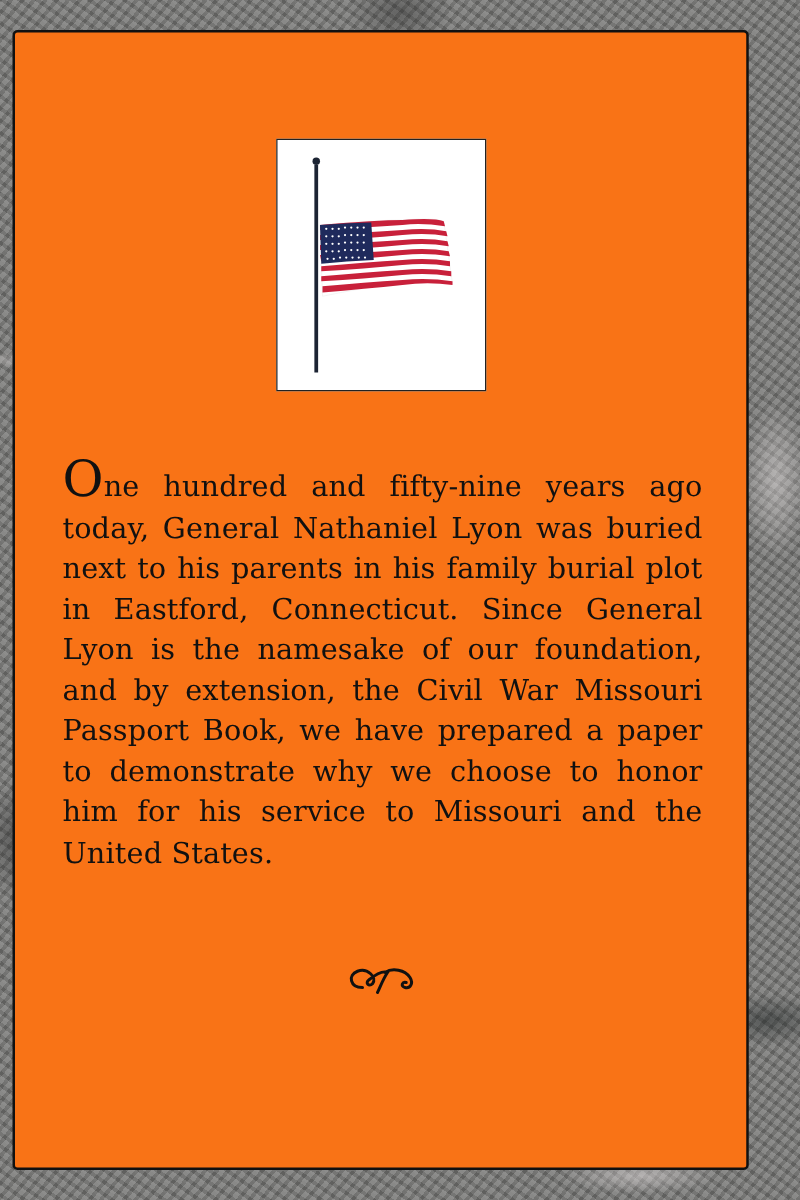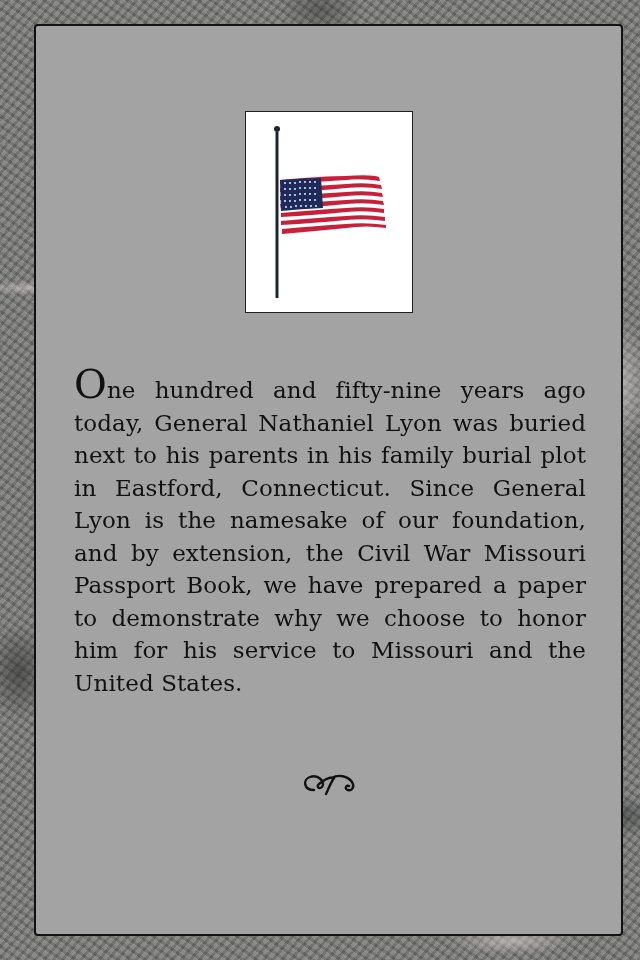--- a/index.html
+++ b/index.html
@@ -11,22 +11,22 @@
       radial-gradient(ellipse 80px 10px at 5% 30%, rgba(230,225,225,0.5), transparent 70%),
       radial-gradient(ellipse 40px 90px at 97% 40%, rgba(235,230,230,0.45), transparent 70%),
       radial-gradient(ellipse 90px 20px at 80% 98%, rgba(220,215,215,0.55), transparent 70%),
       radial-gradient(ellipse 50px 70px at 3% 70%, rgba(40,40,40,0.55), transparent 70%),
       radial-gradient(ellipse 70px 30px at 96% 85%, rgba(30,35,35,0.5), transparent 70%),
       radial-gradient(ellipse 60px 40px at 50% 1%, rgba(40,40,40,0.4), transparent 70%),
       repeating-linear-gradient(35deg, rgba(255,255,255,0.08) 0 2px, rgba(0,0,0,0.10) 2px 5px, rgba(255,255,255,0.05) 5px 8px),
       repeating-linear-gradient(-50deg, rgba(0,0,0,0.12) 0 3px, rgba(255,255,255,0.07) 3px 7px);
   }
   .card {
-    position: absolute; left: 34px; top: 24px; width: 585px; height: 908px;
-    background: #a3a3a3; border: 2px solid #111; border-radius: 4px;
+    position: absolute; left: 10px; top: 24px; width: 585px; height: 908px;
+    background: #f97316; border: 2px solid #111; border-radius: 4px;
     box-sizing: content-box;
   }
   .flag-frame {
     position: absolute; left: 209px; top: 85px; width: 166px; height: 200px;
     border: 1px solid #222; background: #fff;
   }
   .flag-frame svg { position: absolute; left: 0; top: 0; }
   .body-text {
     position: absolute; left: 38px; top: 348px; width: 512px;
     font-family: "DejaVu Serif", "Liberation Serif", serif;

